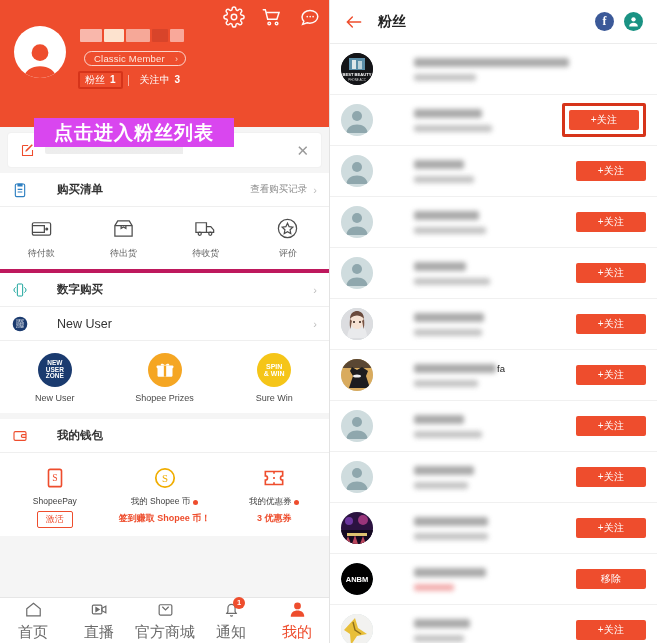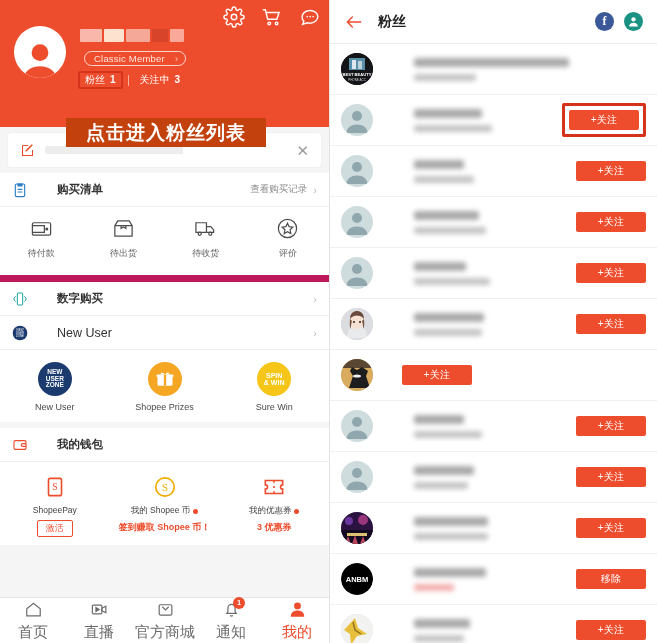--- a/index.html
+++ b/index.html
@@ -82,21 +82,21 @@
   .row-line {
     display:flex; align-items:center; padding: 0 12px; height: 34px;
     border-bottom: 1px solid #efefef;
   }
   .row-line .ri { width:16px; height:16px; margin-right:9px; flex:0 0 auto;}
   .row-line .rt { font-size: 11.5px; color:#333; font-weight:bold;margin-left:20px; }
   .row-line .spacer { flex:1; }
   .row-line .rlink { font-size: 9.5px; color:#8c8c8c;text-align:center; }
   .row-line .rchev { font-size: 11px; color:#bdbdbd; margin-left:6px; }
 
-  .order-grid { display:flex; padding: 10px 0 15px 0; border-bottom:7px solid #be185d;}
+  .order-grid { display:flex; padding: 10px 0 9px 0; border-bottom:4px solid #be185d;}
   .order-cell { flex:1; display:flex; flex-direction:column; align-items:center; gap:7px;}
   .order-cell svg { width: 23px; height: 23px; }
   .order-cell .oc-l { font-size: 9px; color:#5f5f5f; }
 
   .promo-grid { display:flex; padding: 12px 0 10px 0; background:#fff; }
   .promo-cell { flex:1; display:flex; flex-direction:column; align-items:center; gap:6px; }
   .promo-badge {
     width: 34px; height:34px; border-radius:50%; display:flex; align-items:center;
     justify-content:center; color:#fff; text-align:center; line-height:1.05;
     font-size:6.5px; font-weight:bold;
@@ -154,24 +154,23 @@
   .fan-btn {
     width: 70px; height: 20px; background:#ee4d2d; color:#fff; font-size:10px;
     display:flex; align-items:center; justify-content:center; border-radius:2px;
     flex:0 0 auto; letter-spacing:.3px;
   }
   .btn-wrap { position:relative; flex:0 0 auto; }
   .btn-wrap.hl { padding:4px; border:3px solid #d6341a; background:#fff; border-radius:2px; }
 
   
   .anno {
-    position:absolute; background:#c2410c; color:#fff; font-weight:bold;
+    position:absolute; background:#d946ef; color:#fff; font-weight:bold;
     display:flex; align-items:center; justify-content:center; letter-spacing: 1px;
     z-index: 40;
-    margin-left: 32px;
   }
   #anno-left { left: 34px; top: 118px; width: 200px; height: 29px; font-size: 19px; }
 </style>
 </head>
 <body>
 
 <div id="root">
 
   <div class="left-panel">
 
@@ -553,20 +552,25 @@
         </div>
         <div class="fan-row">
           <div class="fan-av">
             <svg viewBox="0 0 32 32">
               <rect width="32" height="32" fill="#d9ab5e"></rect>
               <rect x="0" y="0" width="32" height="9" fill="#5a4733"></rect>
               <path d="M11 8l5 3 5-3 6 4-2 5 4 12H8l4-12-3-5z" fill="#1d1d1f"></path>
               <ellipse cx="16" cy="17" rx="4" ry="1.6" fill="#f0f0f0"></ellipse>
             </svg>
           </div>
+          <div class="fan-txt">
+            <div class="blur-name" style="width: 82px;"></div>
+            <span class="name-tail" style="left: 83px;">fa</span>
+            <div class="blur-sub" style="width: 64px;"></div>
+          </div>
           <div class="btn-wrap">
             <div class="fan-btn">+关注</div>
           </div>
         </div>
         <div class="fan-row">
           <div class="fan-av">
             <svg viewBox="0 0 32 32" fill="#8fa7ad">
               <circle cx="16" cy="12" r="5"></circle>
               <path d="M5.5 29c0-5.6 4.7-8.6 10.5-8.6S26.5 23.4 26.5 29z"></path>
             </svg>

